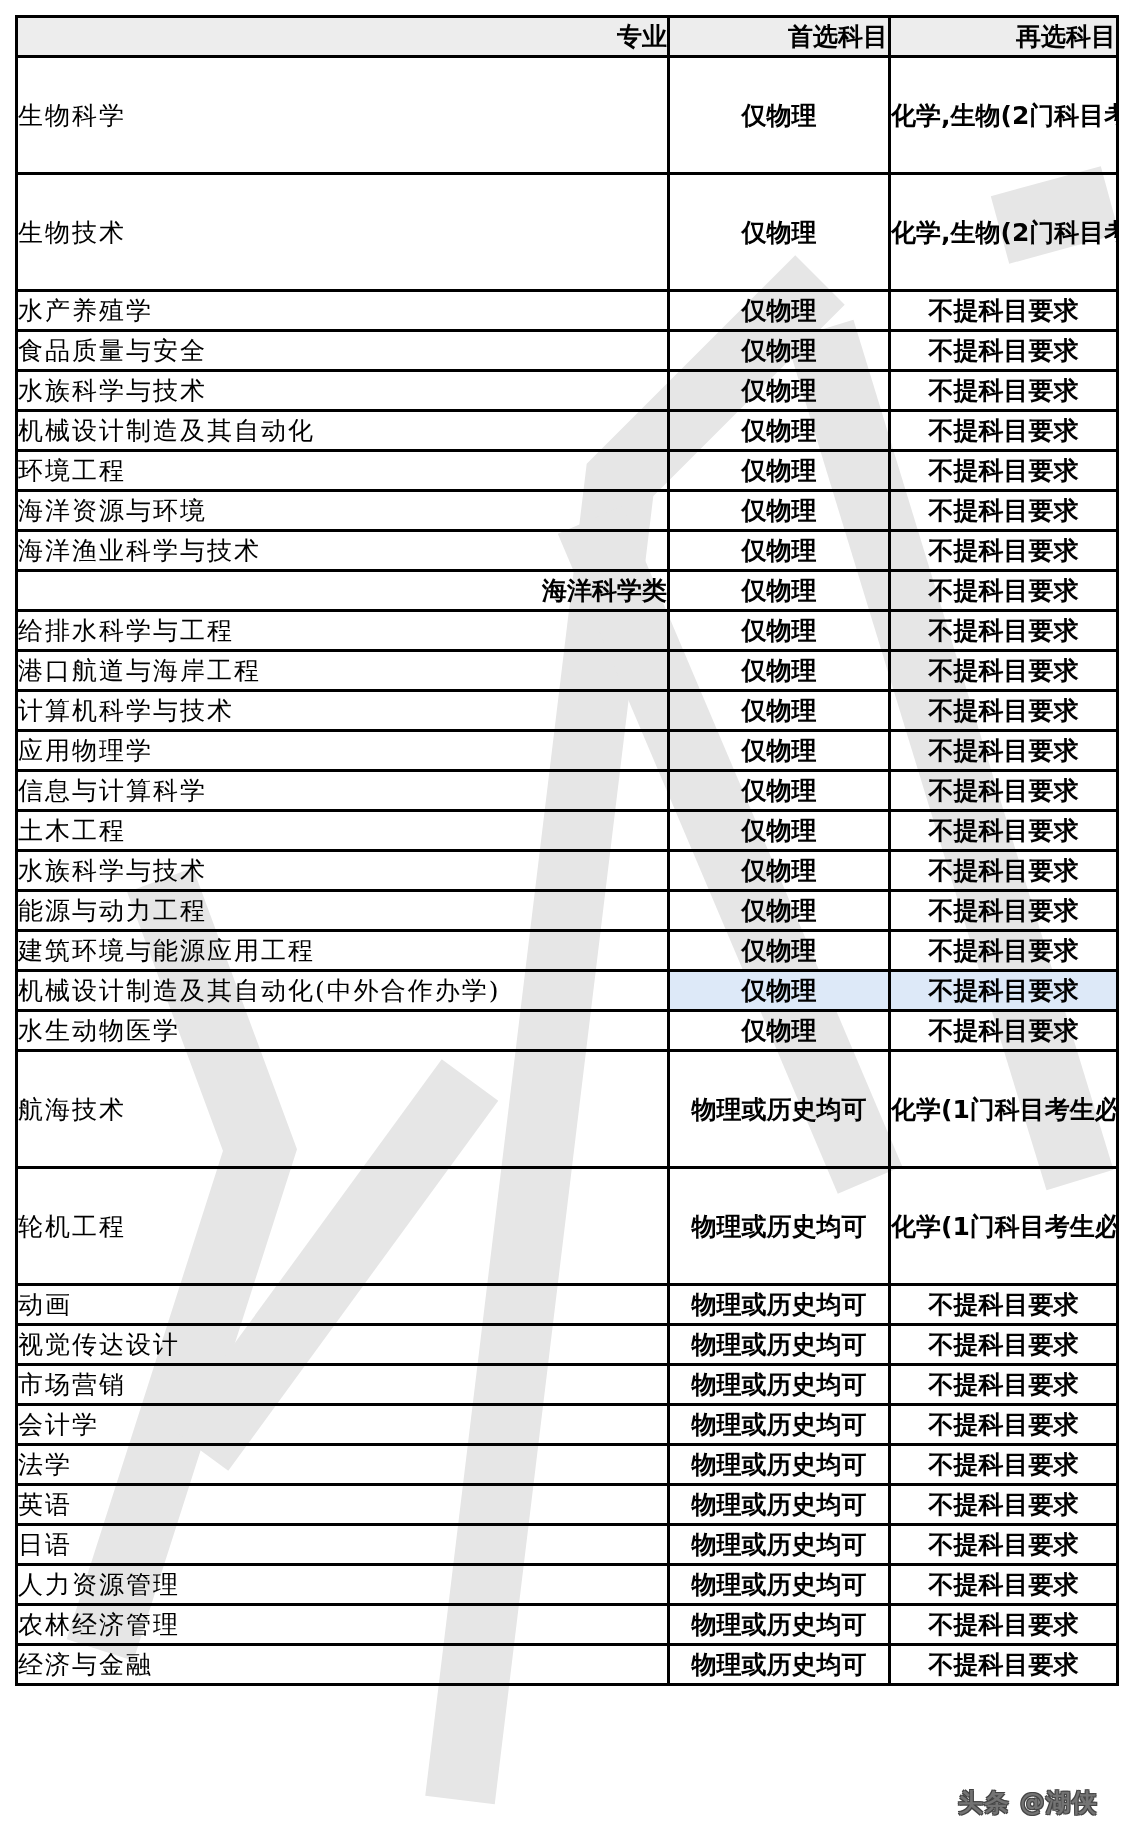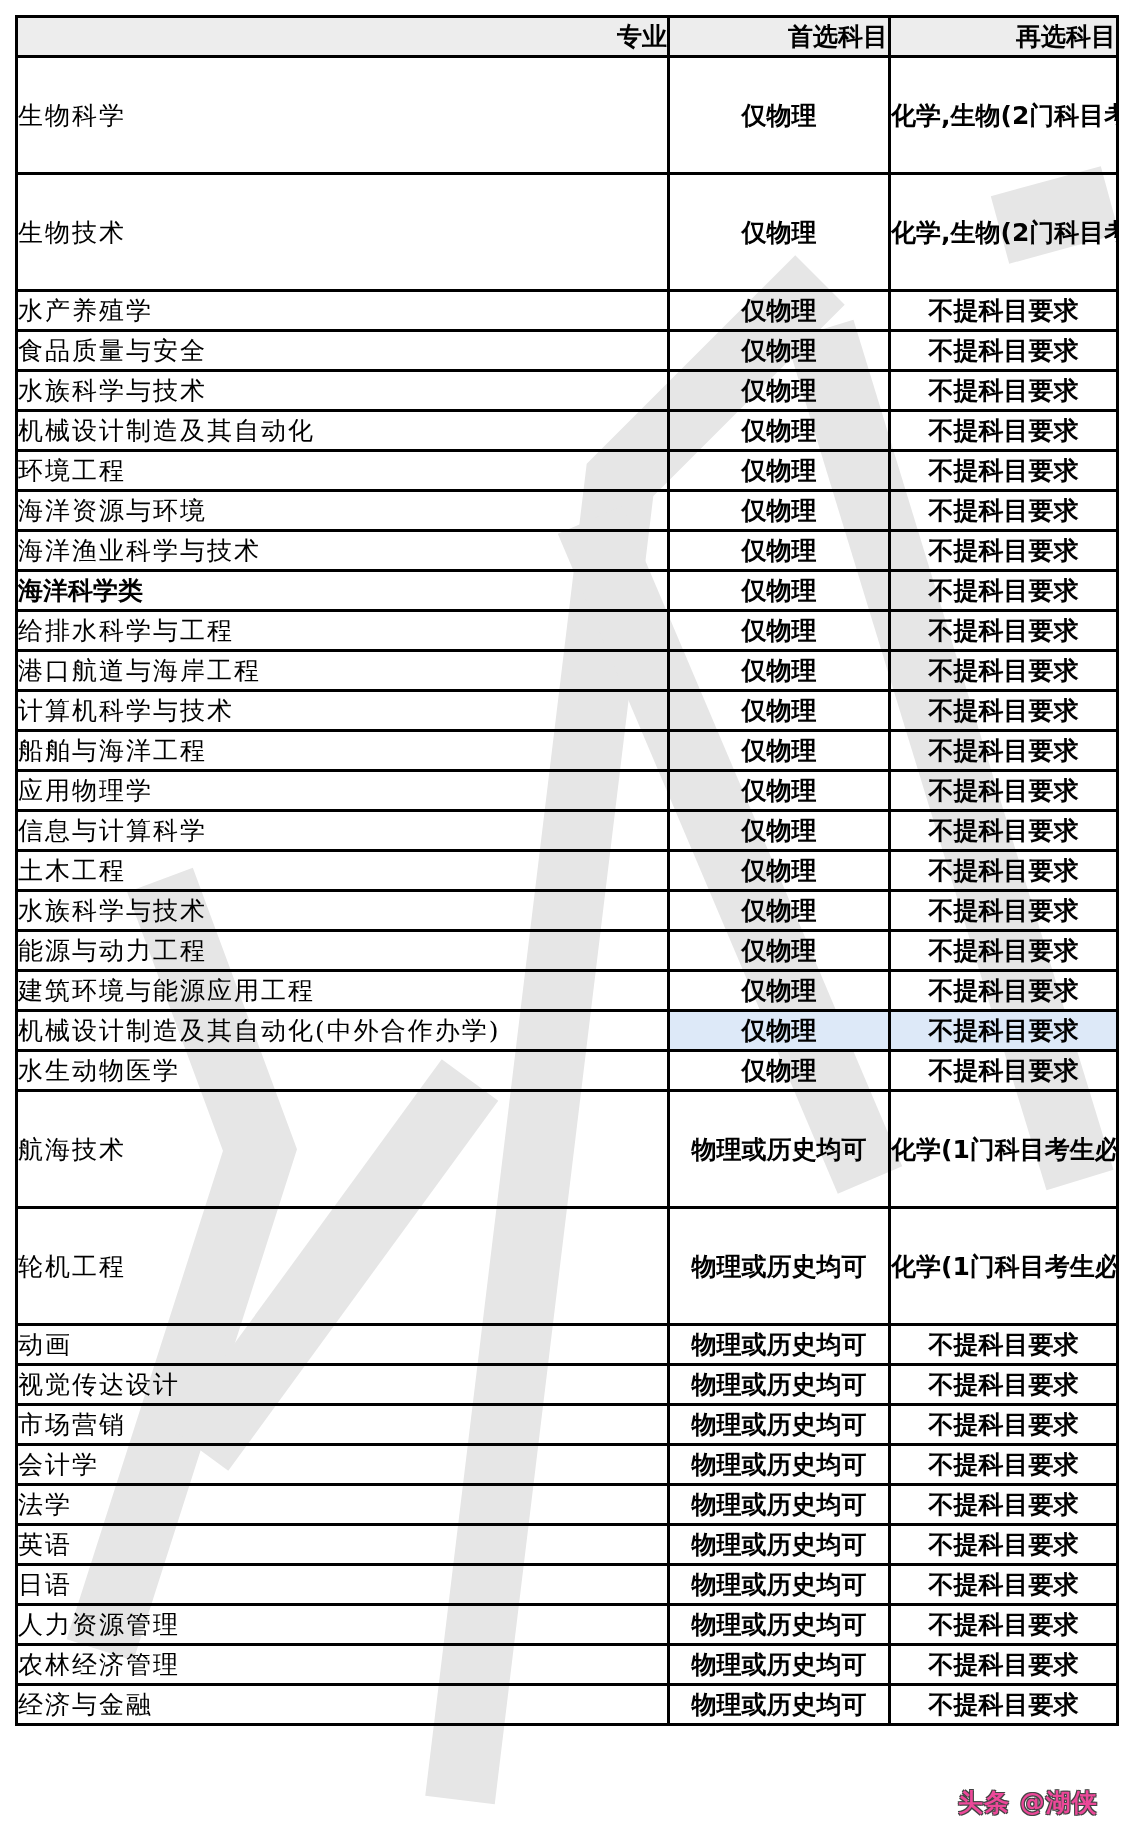--- a/index.html
+++ b/index.html
@@ -27,36 +27,36 @@
     font-weight: bold; font-size: 25px; text-align: right;
     color: #000;
   }
   td.major {
     font-family: "DejaVu Serif", serif;
     font-size: 25px; text-align: left; padding-left: 4px;
     color: #000; letter-spacing: 2px;
   }
   td.major.cat {
     font-family: "DejaVu Sans", sans-serif;
-    font-weight: bold; text-align: left; letter-spacing: 0;
+    font-weight: bold; text-align: right; letter-spacing: 0;
   }
   td.subj {
     font-family: "DejaVu Sans", sans-serif;
     font-weight: bold; font-size: 25px; text-align: center; color: #000;
   }
   td.multi {
     white-space: normal; line-height: 34px;
     padding: 0 2px;
   }
   tr.tall td { height: 114px; }
   td.hl { background: #dde9f8; }
   .brand-watermark {
     position: absolute; left: 958px; top: 1786px; z-index: 3;
     font-family: "DejaVu Sans", sans-serif; font-size: 25px; font-weight: bold;
-    color: #ec4899; letter-spacing: 1px;
+    color: #737373; letter-spacing: 1px;
     text-shadow: -1px -1px 0 #444, 1px -1px 0 #444, -1px 1px 0 #444, 1px 1px 0 #444;
   }
 </style>
 </head>
 <body>
 
 <svg class="watermark-bg" viewBox="0 0 1132 1832">
   <g fill="none" stroke="#e6e6e6" stroke-width="70" stroke-linecap="butt">
     <path d="M460 1800 L620 480 L820 280"></path>
     <path d="M590 520 L870 1180"></path>
@@ -140,25 +140,20 @@
       <td class="major">港口航道与海岸工程</td>
       <td class="subj">仅物理</td>
       <td class="subj">不提科目要求</td>
     </tr>
     <tr>
       <td class="major">计算机科学与技术</td>
       <td class="subj">仅物理</td>
       <td class="subj">不提科目要求</td>
     </tr>
     <tr>
-      <td class="major">船舶与海洋工程</td>
-      <td class="subj">仅物理</td>
-      <td class="subj">不提科目要求</td>
-    </tr>
-    <tr>
       <td class="major">应用物理学</td>
       <td class="subj">仅物理</td>
       <td class="subj">不提科目要求</td>
     </tr>
     <tr>
       <td class="major">信息与计算科学</td>
       <td class="subj">仅物理</td>
       <td class="subj">不提科目要求</td>
     </tr>
     <tr>

